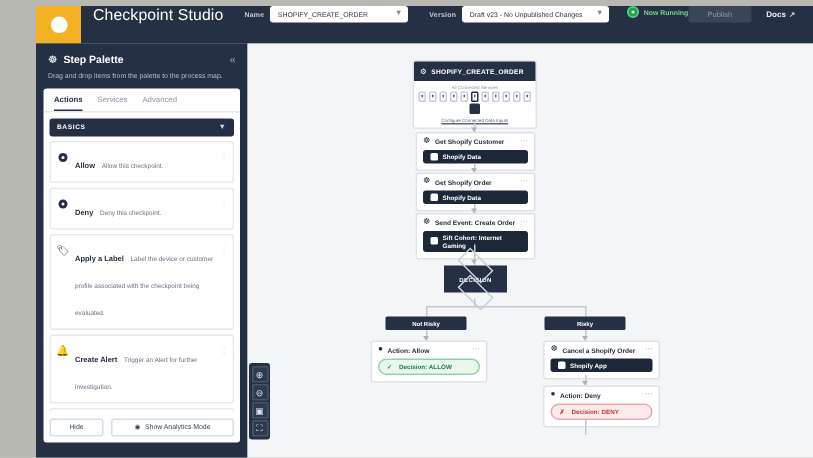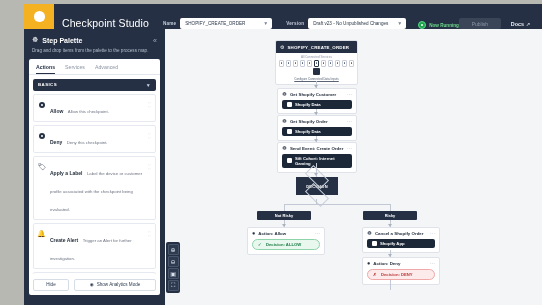--- a/index.html
+++ b/index.html
@@ -13,21 +13,21 @@
     position: absolute; left: 0; top: 0;
     width: 542px; height: 305px;
     background: #b8b8b3;
   }
 
   
   .topbar {
     position: absolute; left: 24px; top: 4px;
     width: 518px; height: 25px;
     background: #253044;
-    display: flex; align-items: flex-end;
+    display: flex; align-items: flex-start;
     border-top-left-radius: 2px;
   }
   .logo-tile {
     width: 30px; height: 25px;
     background: #f4b223;
     display: flex; align-items: center; justify-content: center;
     flex: 0 0 auto;
   }
   .logo-mark {
     width: 11px; height: 11px;

